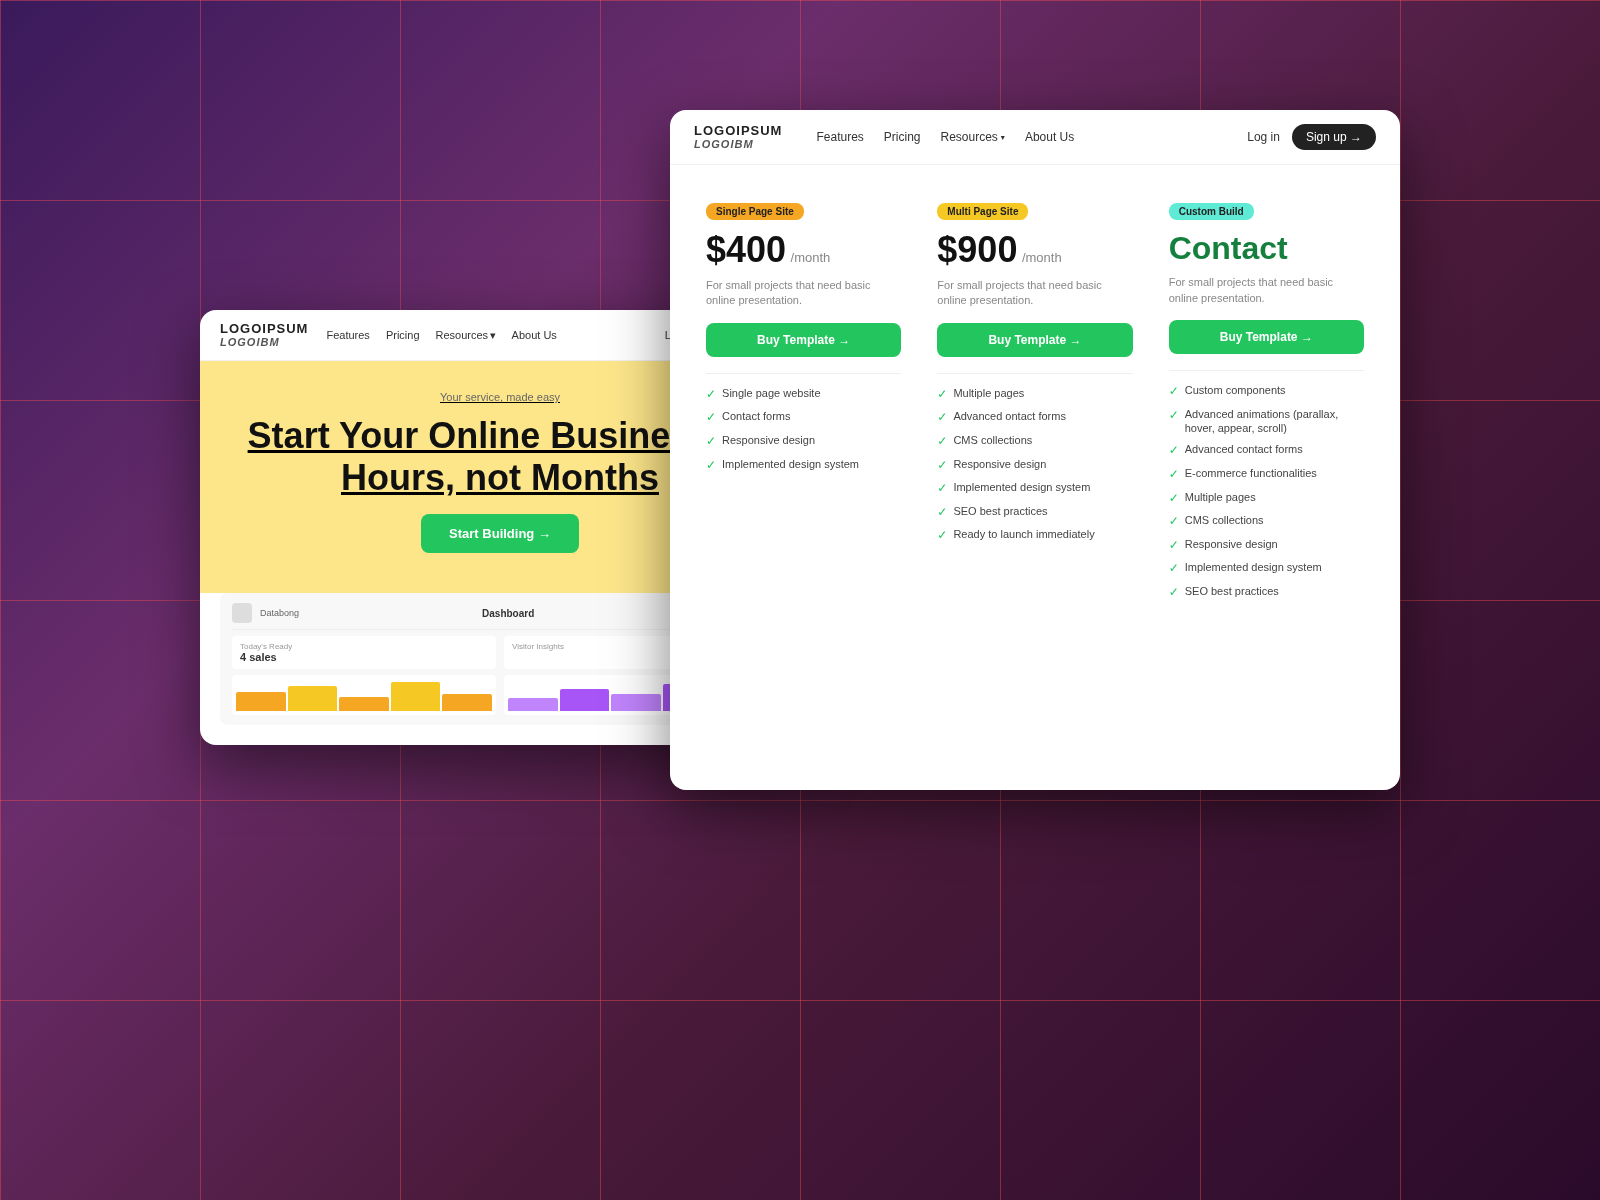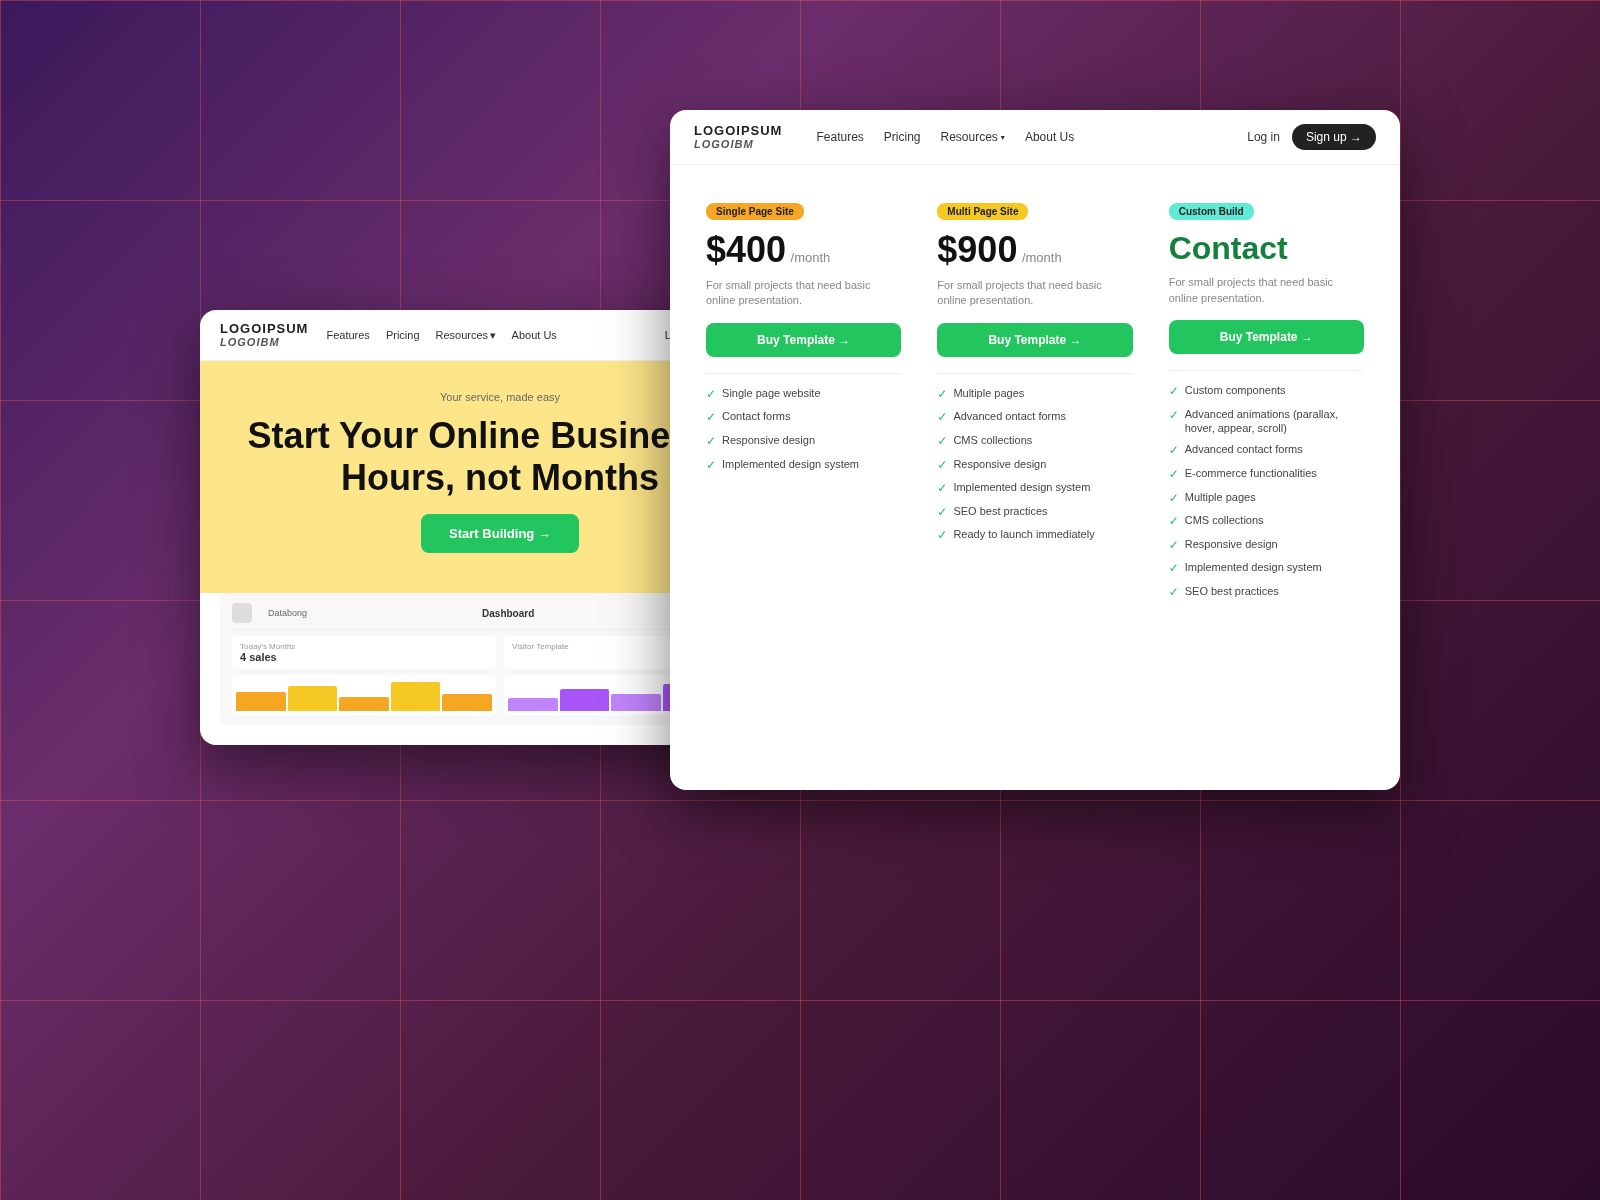--- a/index.html
+++ b/index.html
@@ -260,20 +260,21 @@
       font-size: 11px;
       display: flex;
       align-items: center;
       gap: 3px;
     }
 
     .hero-section {
       background: #fde68a;
       padding: 30px 40px 20px;
       text-align: center;
+      text-decoration: underline;
     }
     .hero-eyebrow {
       font-size: 11px;
       color: #666;
       margin-bottom: 12px;
     }
     .hero-title {
       font-size: 36px;
       font-weight: 900;
       color: #111;
@@ -309,21 +310,21 @@
       padding: 10px 12px;
       font-size: 9px;
       color: #666;
       display: flex;
       flex-direction: column;
       gap: 6px;
     }
     .dashboard-header {
       display: flex;
       align-items: center;
-      gap: 16px;
+      gap: 8px;
       border-bottom: 1px solid #eee;
       padding-bottom: 6px;
     }
     .db-logo {
       width: 20px;
       height: 20px;
       border-radius: 4px;
       background: #ddd;
     }
     .db-title {
@@ -562,25 +563,25 @@
     <div class="dashboard-preview">
       <div class="dashboard-header">
         <div class="db-logo"></div>
         <span>Databong</span>
         <span class="db-title">Dashboard</span>
         <div class="db-avatar"></div>
         <span style="font-size:8px;color:#999;margin-left:4px;">Profile</span>
       </div>
       <div class="db-metrics">
         <div class="db-metric">
-          <div class="db-metric-label">Today's Months</div>
+          <div class="db-metric-label">Today's Ready</div>
           <div class="db-metric-value">4 sales</div>
         </div>
         <div class="db-metric">
-          <div class="db-metric-label">Visitor Template</div>
+          <div class="db-metric-label">Visitor Insights</div>
           <div class="db-metric-value"></div>
         </div>
       </div>
       <div class="db-charts">
         <div class="db-chart">
           <div class="bar" style="height:60%;background:#f5a623;"></div>
           <div class="bar" style="height:80%;background:#f5c823;"></div>
           <div class="bar" style="height:45%;background:#f5a623;"></div>
           <div class="bar" style="height:90%;background:#f5c823;"></div>
           <div class="bar" style="height:55%;background:#f5a623;"></div>

